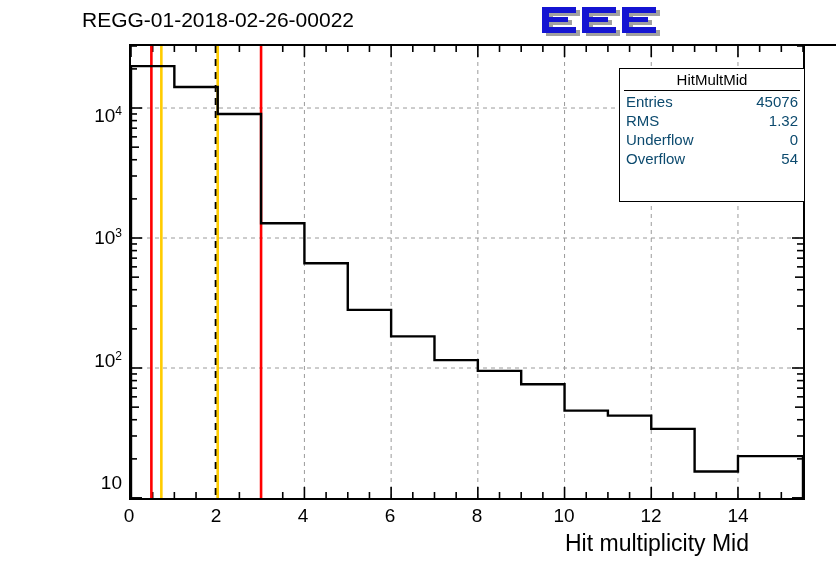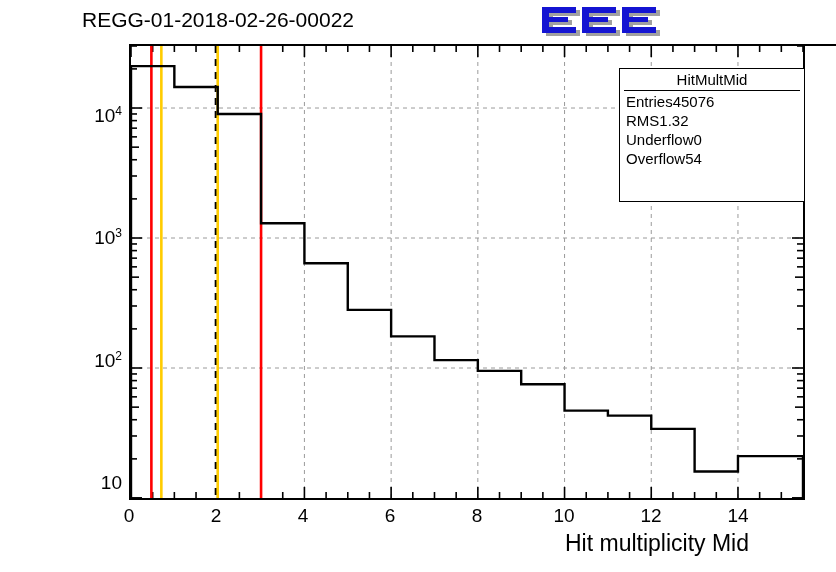--- a/index.html
+++ b/index.html
@@ -18,21 +18,21 @@
   #logo-rule{position:absolute;left:0px;top:41px;width:298px;height:2px;background:#000;}
 
   
   #plot{left:129px;top:44px;width:676px;height:456px;border:2px solid #000;box-sizing:border-box;background:#fff;}
   #svgplot{position:absolute;left:0;top:0;}
 
   
   #stats{left:619px;top:68px;width:186px;height:134px;background:#fff;border:1px solid #000;box-sizing:border-box;}
   #stats .st-title{text-align:center;font-size:15px;padding-top:2px;color:#000;}
   #stats .st-rule{height:1px;background:#000;margin:2px 4px 1px 4px;}
-  #stats .st-row{display:flex;font-size:15px;padding:0 6px;line-height:19px;color:#000000;}
+  #stats .st-row{display:flex;justify-content:space-between;font-size:15px;padding:0 6px;line-height:19px;color:#0c4a6e;}
 
   
   .ylab{font-size:19px;color:#000;text-align:right;white-space:nowrap;}
   .ylab sup{font-size:12px;vertical-align:super;}
   .xlab{font-size:19px;color:#000;text-align:center;white-space:nowrap;}
 
   #xtitle{left:565px;top:530px;font-size:23px;color:#000;white-space:nowrap;}
 </style>
 </head>
 <body>

